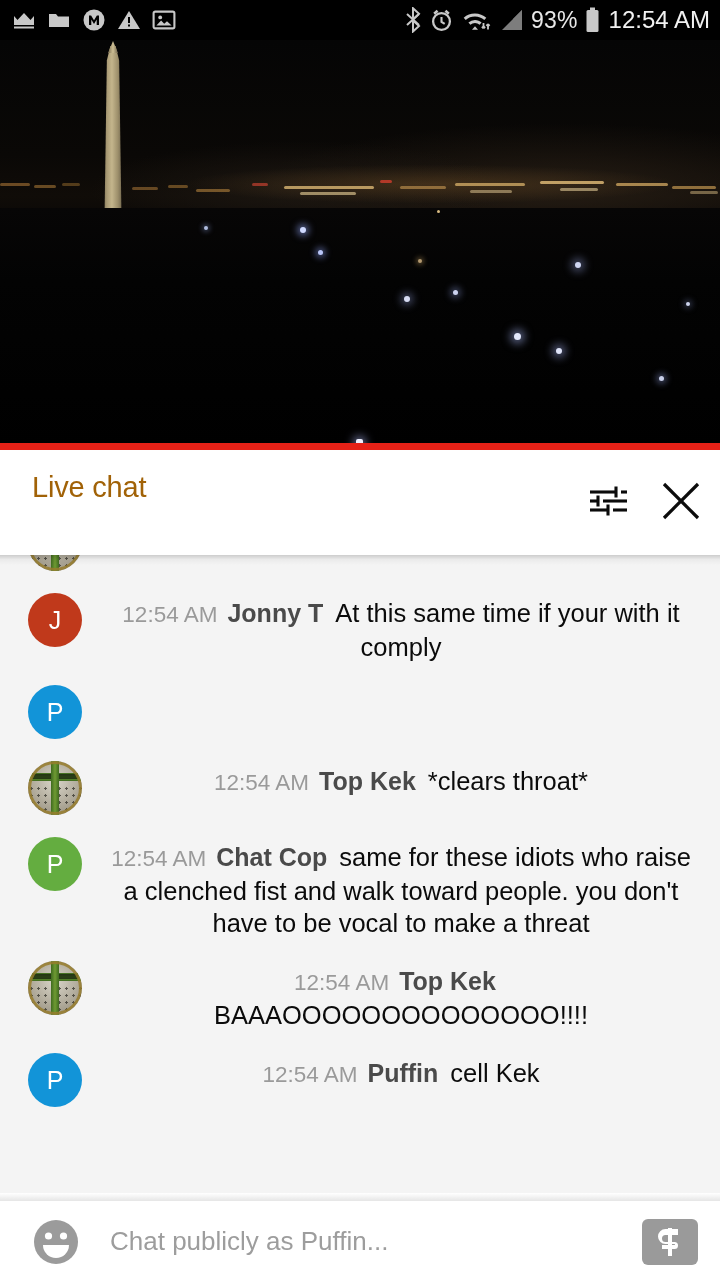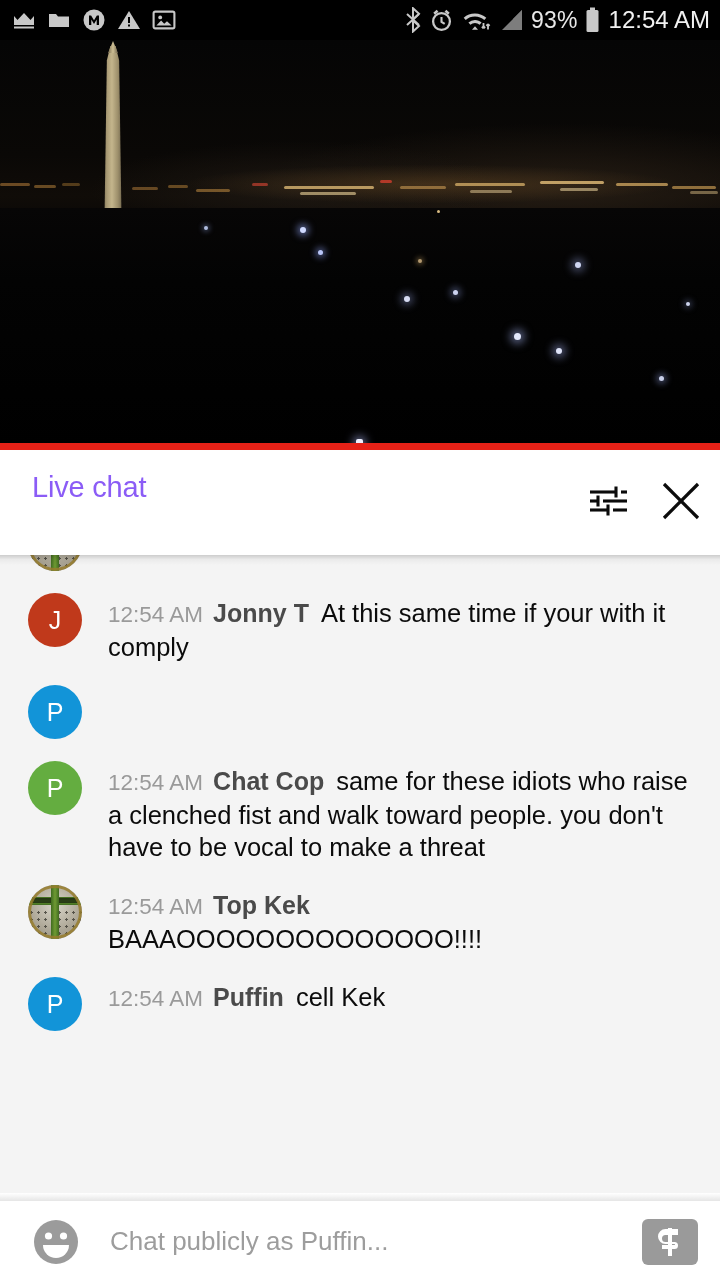--- a/index.html
+++ b/index.html
@@ -59,21 +59,21 @@
     position:absolute; left:0; bottom:0; width:720px; height:7px; background:#e62117;
   }
 
   
   .chat-header{
     position:relative; width:720px; height:105px; background:#fff;
     display:flex; align-items:flex-start; padding:22px 16px 0 32px;
     z-index:5;
   }
   .ch-titles{ flex:1; }
-  .ch-title{ font-size:29px; color:#8b5cf6; line-height:1.08; letter-spacing:-.2px; }
+  .ch-title{ font-size:29px; color:#a16207; line-height:1.08; letter-spacing:-.2px; }
   .ch-sub{ display:flex; align-items:center; gap:9px; margin-top:9px; }
   .ch-sub-text{ font-size:24px; color:#707070; }
   .ch-count{ font-size:24px; color:#606060; }
   .person-ico{ fill:#8a8a8a; display:block; margin-left:16px; }
   .ch-actions{ display:flex; align-items:center; gap:28px; padding-top:6px; }
   .icon-btn{ display:flex; align-items:center; justify-content:center; }
   .tune-ico, .close-ico{ stroke:#0b0b0b; fill:none; }
 
   .hdr-shadow{
     position:absolute; left:0; top:0; width:720px; height:10px;
@@ -89,21 +89,21 @@
   .msg{
     display:flex; align-items:flex-start; padding:0 26px 0 28px; margin-top:22px;
   }
   .msg.partial{ margin-top:-38px; }
   .avatar{
     flex:0 0 auto; width:54px; height:54px; border-radius:50%;
     display:flex; align-items:center; justify-content:center;
     color:#fff; font-size:25px; line-height:1; overflow:hidden;
     position:relative; margin-right:0;
   }
-  .body{ flex:1; padding-left:26px; padding-top:4px; }
+  .body{ flex:1; padding-left:26px; padding-top:4px;text-align:center; }
   .line{ font-size:25.5px; line-height:32px; color:#0b0b0b; word-wrap:break-word; }
   .ts{ color:#9a9a9a; font-size:22.5px; }
   .author{ color:#4a4a4a; font-weight:bold; font-size:25px; }
   .gapA{ display:inline-block; width:10px; }
   .gapB{ display:inline-block; width:12px; }
 
   
   .av-helmet{ background:#b9b3a4; }
   .av-helmet .hm-base{ position:absolute; inset:0;
       background:radial-gradient(circle at 50% 38%, #d8d4c8 0%, #b0aa9a 55%, #8c8676 100%); }
@@ -327,20 +327,35 @@
       </div>
     </div>
   </div>
 
   <div class="msg">
     <div class="avatar" style="background:#1294d8;">
       <span>P</span>
     </div>
   </div>
 
+  <div class="msg">
+    <div class="avatar av-helmet">
+      <span class="hm-base"></span>
+        <span class="hm-dots"></span>
+      <span class="hm-hcross"></span>
+        <span class="hm-slit"></span>
+      <span class="hm-vcross"></span>
+        <span class="hm-gold"></span>
+    </div>
+    <div class="body">
+      <div class="line">
+        <span class="ts">12:54 AM</span><span class="gapA"></span><span class="author">Top Kek</span><span class="gapB"></span><span>*clears throat*</span>
+      </div>
+    </div>
+  </div>
 
   <div class="msg">
     <div class="avatar" style="background:#64ad40;">
       <span>P</span>
     </div>
     <div class="body">
       <div class="line">
         <span class="ts">12:54 AM</span><span class="gapA"></span><span class="author">Chat Cop</span><span class="gapB"></span><span>same for these idiots who raise a clenched fist and walk toward people. you don't have to be vocal to make a threat</span>
       </div>
     </div>

